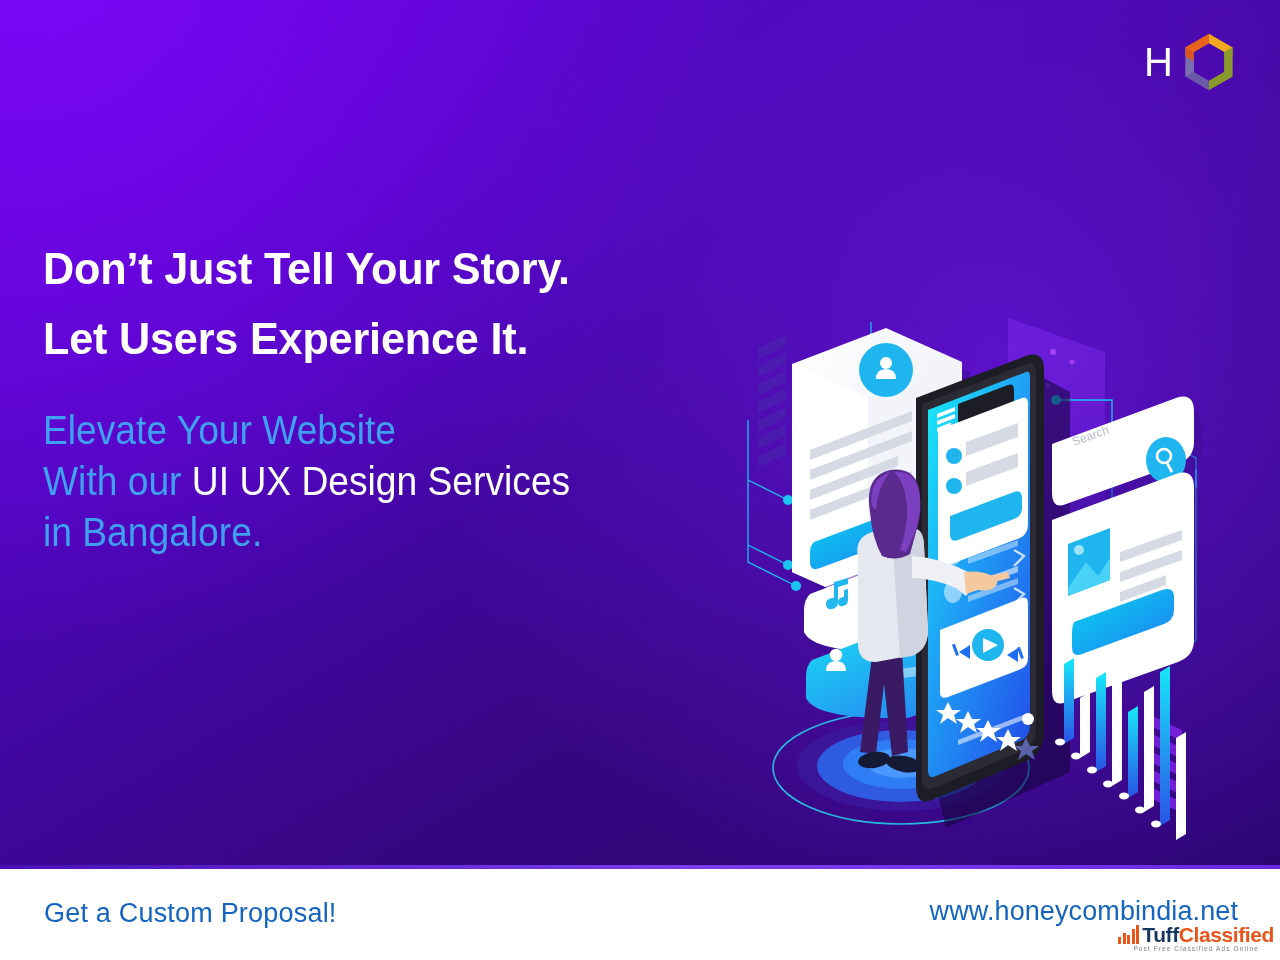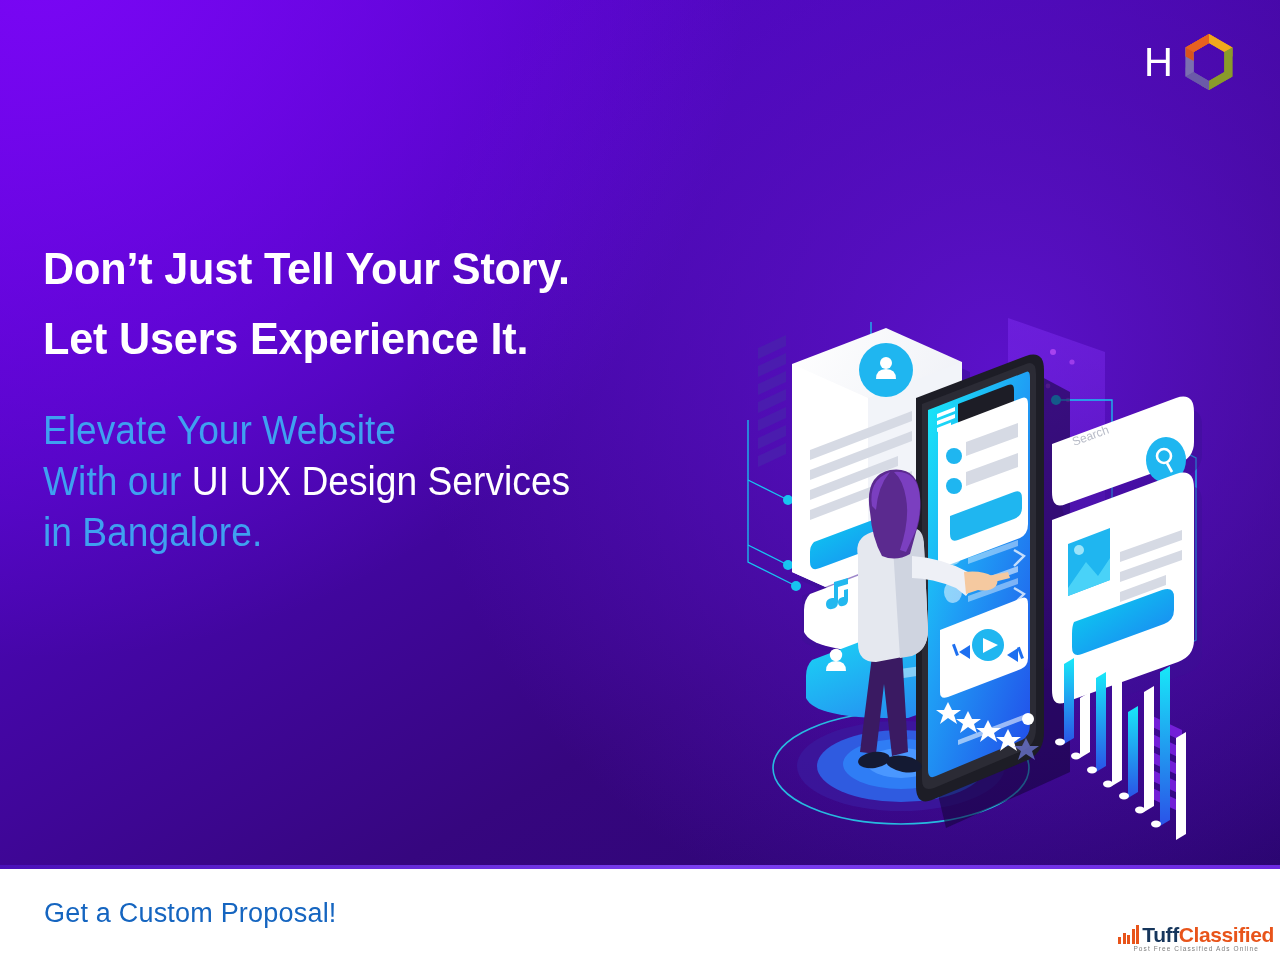--- a/index.html
+++ b/index.html
@@ -426,20 +426,21 @@
           <path d="M146,206 Q142,180 164,172 Q152,186 150,210 Z" fill="#7b3fc0"></path>
         </g>
       </svg>
     </div>
 
     <div class="hero-edge"></div>
   </div>
 
   <div class="footer">
     <div class="cta">Get a Custom Proposal!</div>
+    <div class="site">www.honeycombindia.net</div>
     <div class="tuff">
       <div class="tuff-row">
         <span class="tuff-bars">
           <i style="height:7px"></i>
             <i style="height:11px"></i>
             <i style="height:9px"></i>
             <i style="height:15px"></i>
             <i style="height:19px"></i>
         </span>
         <span class="tuff-name"><span class="a">Tuff</span><span class="b">Classified</span></span>

